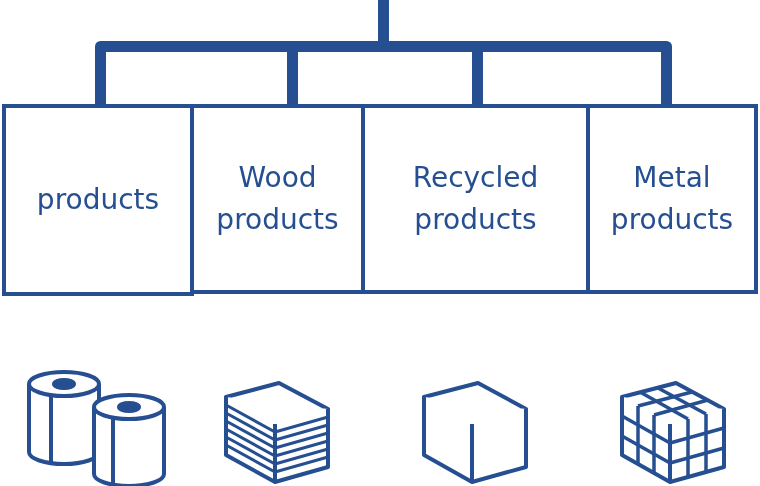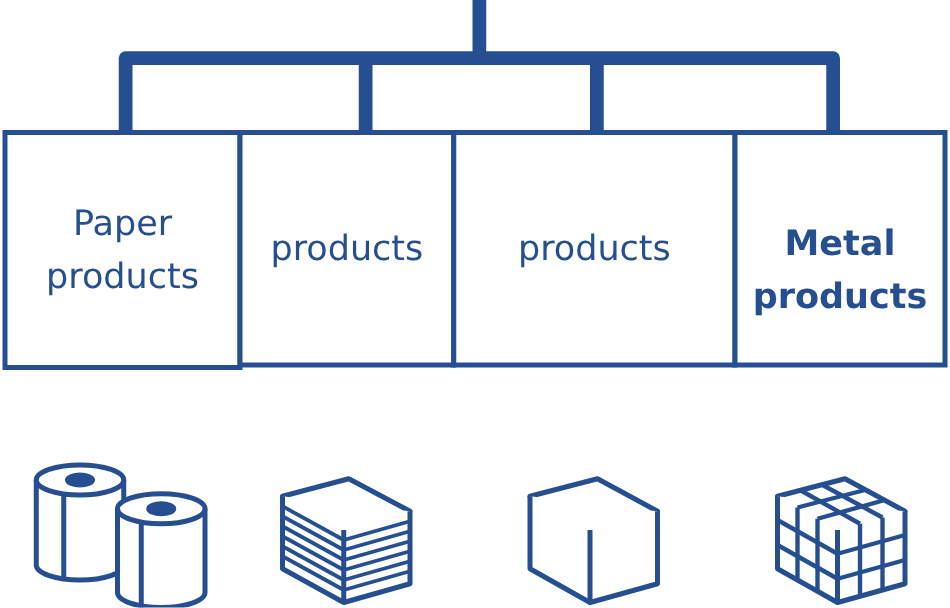--- a/index.html
+++ b/index.html
@@ -84,32 +84,33 @@
       <line x1="688" y1="419" x2="688" y2="477"></line>
       <line x1="706" y1="414" x2="706" y2="472"></line>
       <line x1="670" y1="443" x2="724" y2="428"></line>
       <line x1="670" y1="463" x2="724" y2="448"></line>
     </g>
   </g>
 </svg>
 
 <div class="cat-label" style="left:4px; top:106px; width:188px; height:188px;">
   <div>
-    <span>Paper</span>
     <span>products</span>
   </div>
 </div>
 <div class="cat-label" style="left:192px; top:106px; width:171px; height:186px;">
   <div>
+    <span>Wood</span>
     <span>products</span>
   </div>
 </div>
 <div class="cat-label" style="left:363px; top:106px; width:225px; height:186px;">
   <div>
+    <span>Recycled</span>
     <span>products</span>
   </div>
 </div>
-<div class="cat-label" style="left:588px; top:123px; width:168px; height:186px;font-weight:bold;">
+<div class="cat-label" style="left:588px; top:106px; width:168px; height:186px;">
   <div>
     <span>Metal</span>
     <span>products</span>
   </div>
 </div>
 
 </body></html>

